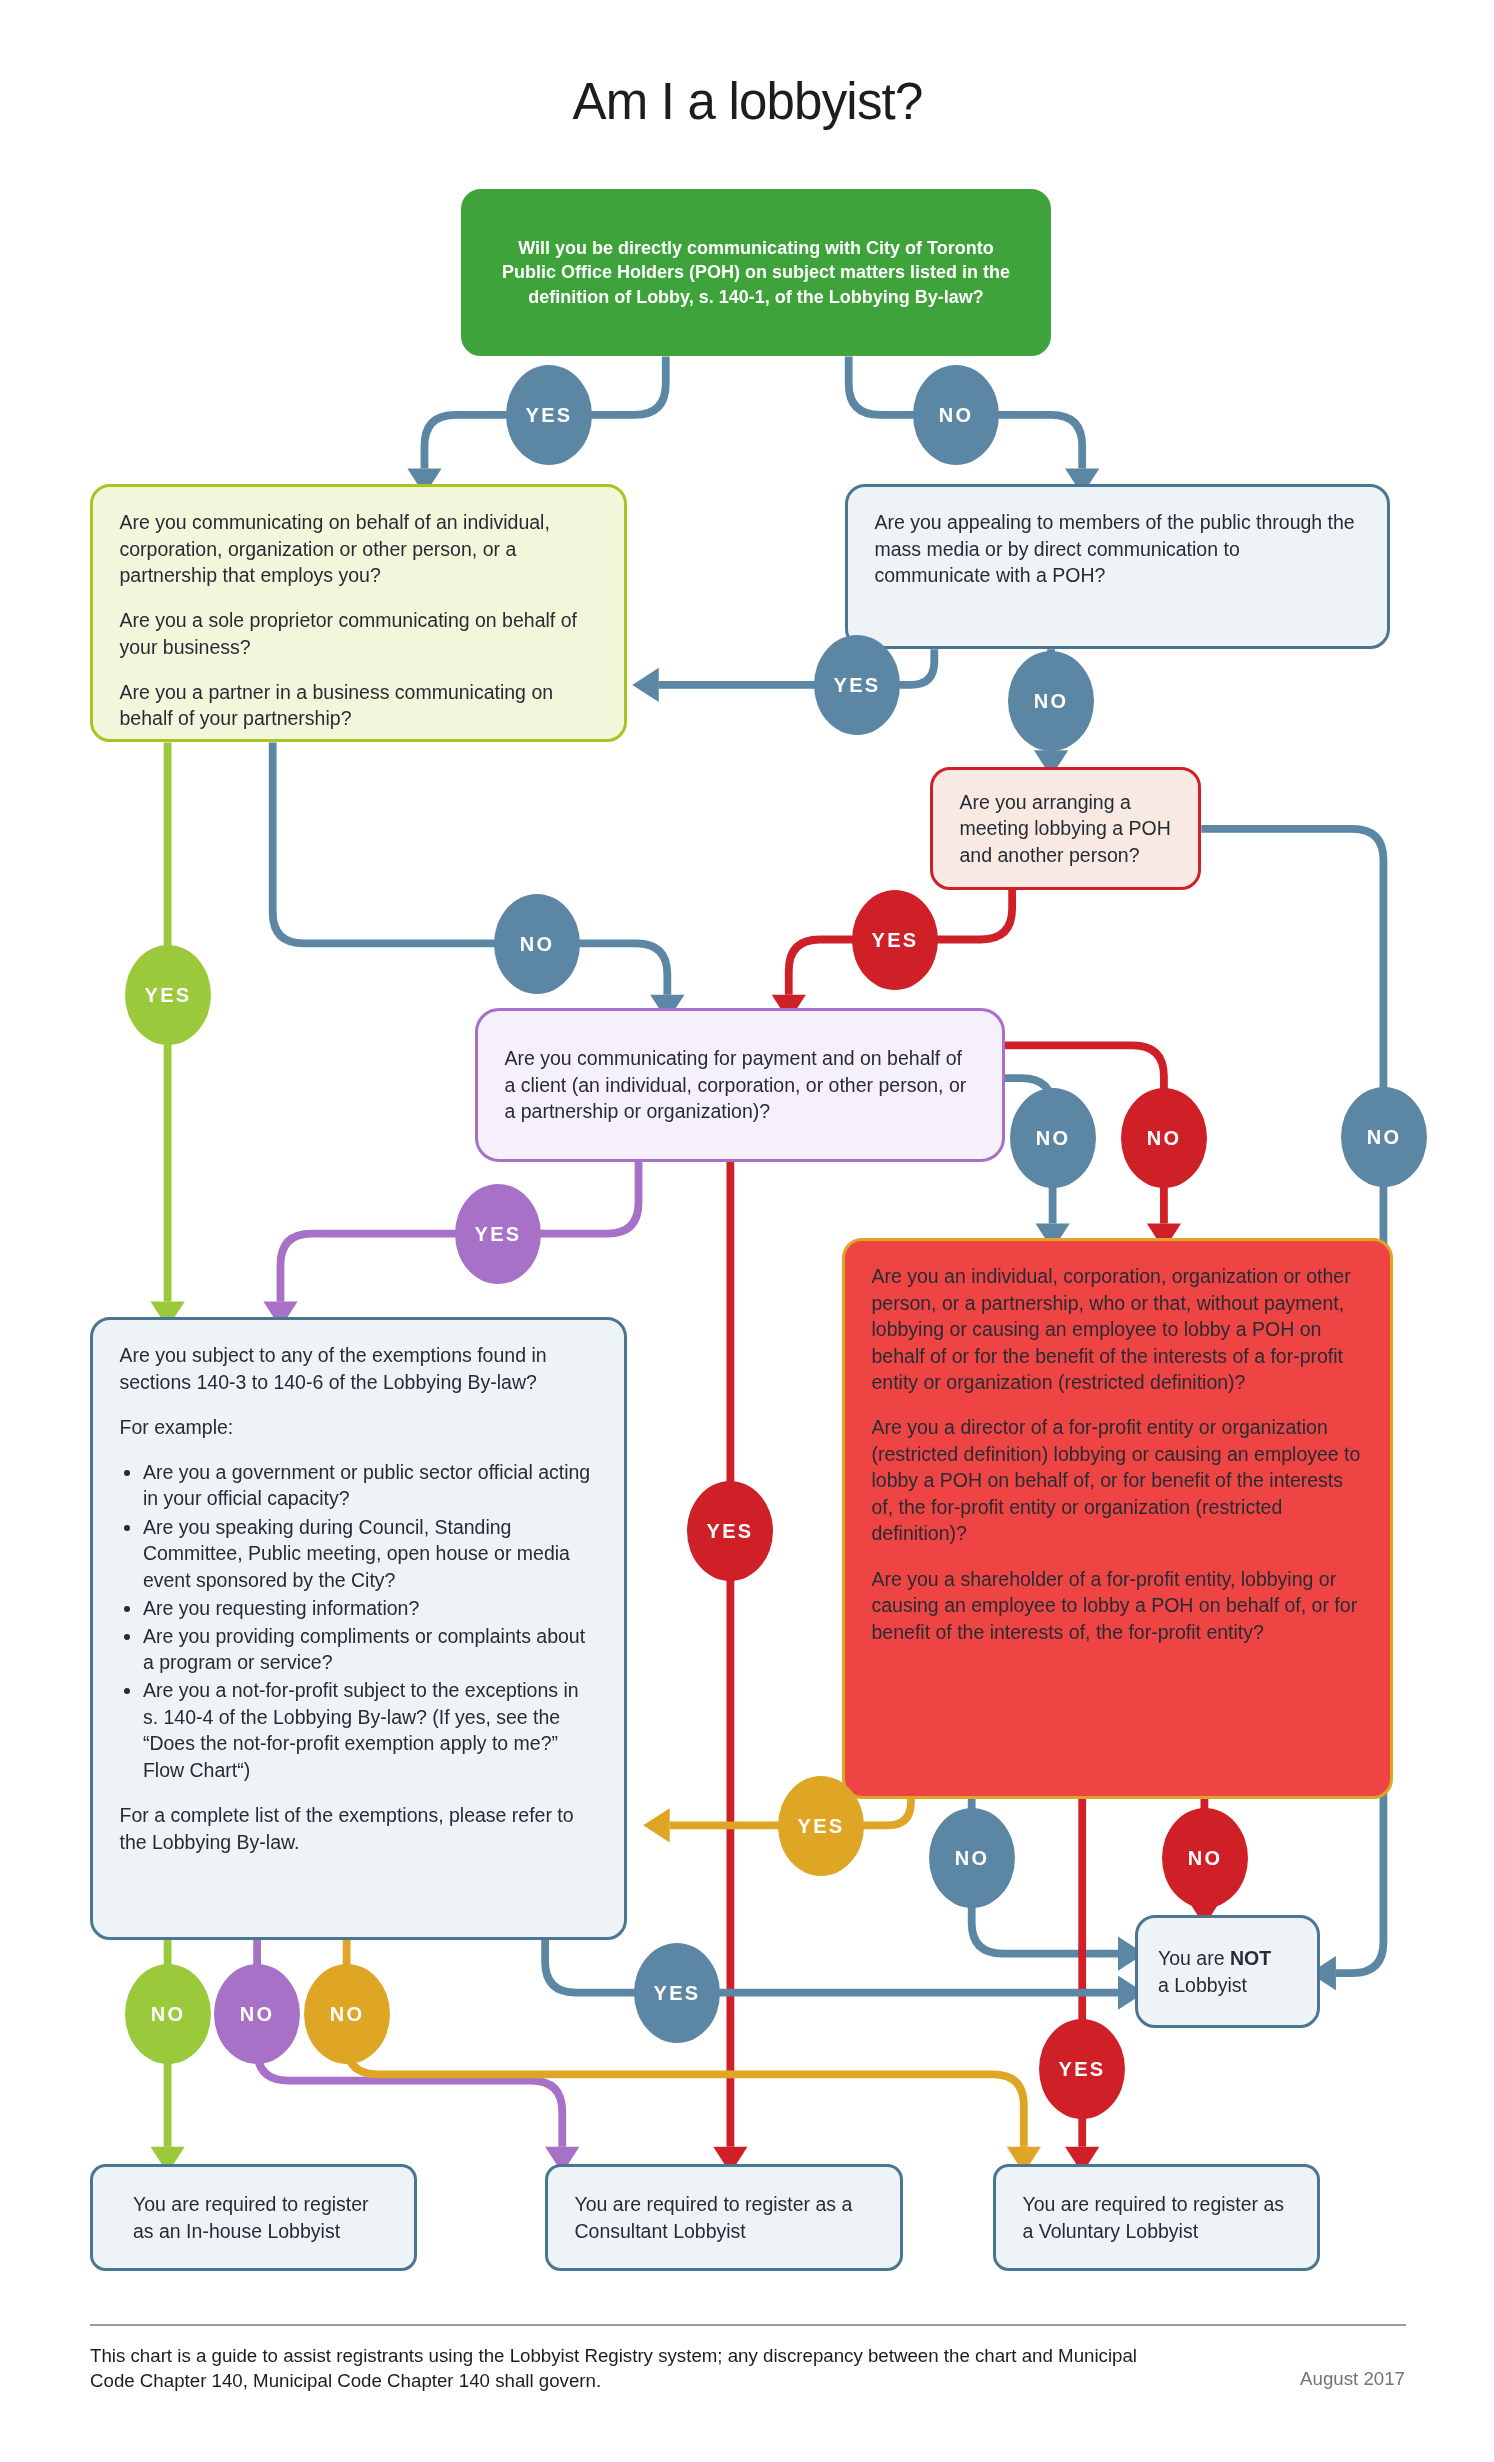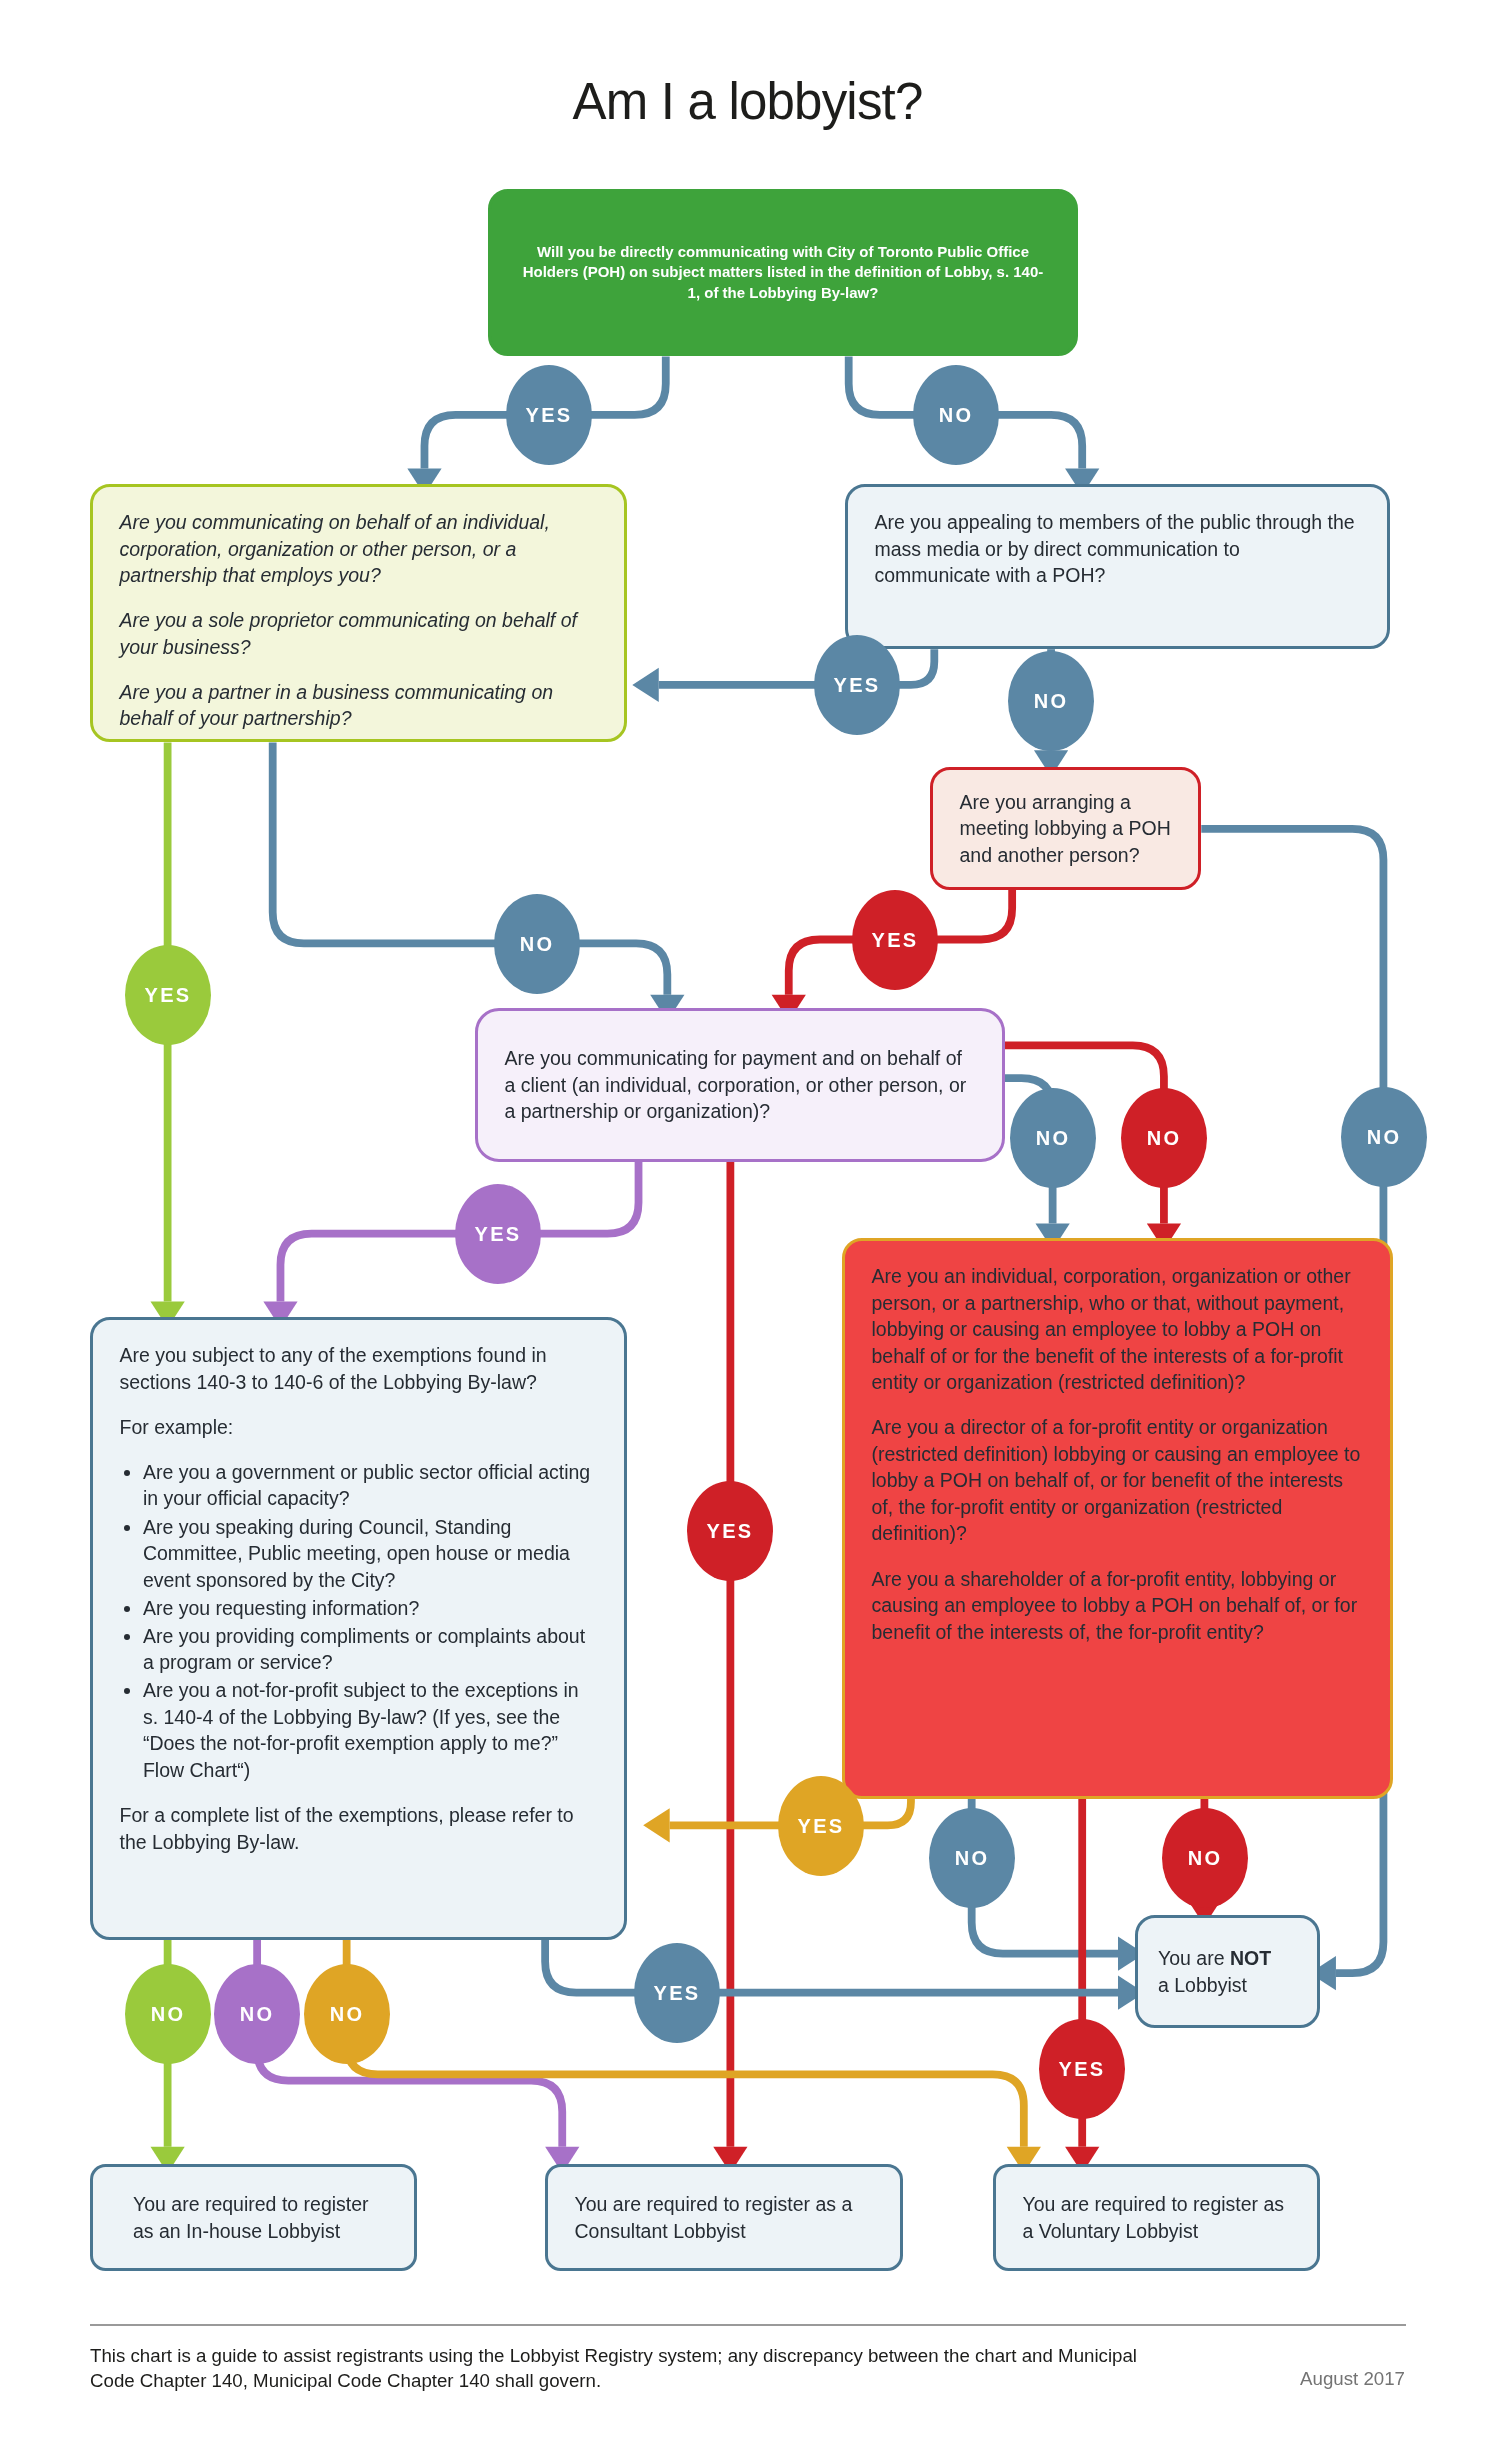--- a/index.html
+++ b/index.html
@@ -9,22 +9,22 @@
   .title{position:absolute;left:0;top:72px;width:100%;text-align:center;
          font-size:51px;font-weight:normal;color:#1d1d1b;letter-spacing:-0.8px;z-index:3;}
   .box{position:absolute;box-sizing:border-box;border-radius:20px;border:3.9px solid;
        padding:22px 26.5px;font-size:19.5px;line-height:1.36;z-index:2;}
   .box p{margin:0 0 18.7px 0;}
   .box p:last-child{margin-bottom:0;}
   .box ul{margin:0 0 18.7px 0;padding-left:23.4px;}
   .box li{margin:0 0 1.6px 0;}
   .center{display:flex;align-items:center;justify-content:center;text-align:center;}
   .b-start{left:461px;top:189px;width:590px;height:167px;background:#3ea33b;border-color:#3ea33b;
-           color:#ffffff;font-weight:bold;font-size:15px;padding:7.8px 31px;margin-left:27px;}
-  .b-employ{left:90px;top:484px;width:537px;height:258px;background:#f3f6db;border-color:#a6c521;font-style:italic;}
+           color:#ffffff;font-weight:bold;font-size:18px;padding:7.8px 31px;}
+  .b-employ{left:90px;top:484px;width:537px;height:258px;background:#f3f6db;border-color:#a6c521;}
   .b-appeal{left:845px;top:484px;width:545px;height:165px;background:#edf3f7;border-color:#4a7691;}
   .b-arrange{left:930px;top:767px;width:271px;height:123px;background:#f9e9e3;border-color:#cf2027;
              display:flex;align-items:center;}
   .b-payment{left:475px;top:1008px;width:530px;height:154px;background:#f6f0fa;border-color:#a771c8;
              display:flex;align-items:center;border-radius:24px;}
   .b-exempt{left:90px;top:1317px;width:537px;height:623px;background:#edf3f7;border-color:#4a7691;}
   .b-gold{left:842px;top:1238px;width:551px;height:561px;background:#ef4444;border-color:#dfa525;}
   .b-not{left:1135px;top:1915px;width:185px;height:113px;background:#edf3f7;border-color:#4a7691;
          display:flex;align-items:center;padding:7.8px 20px;}
   .b-result{background:#edf3f7;border-color:#4a7691;height:107px;display:flex;align-items:center;

